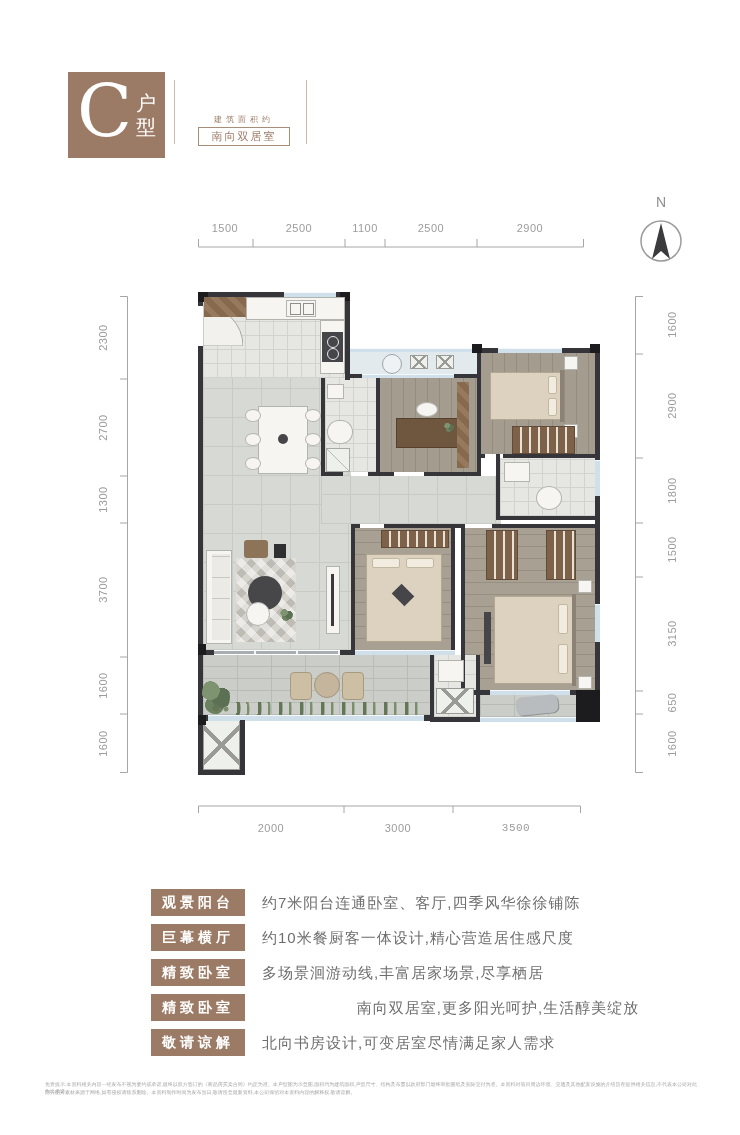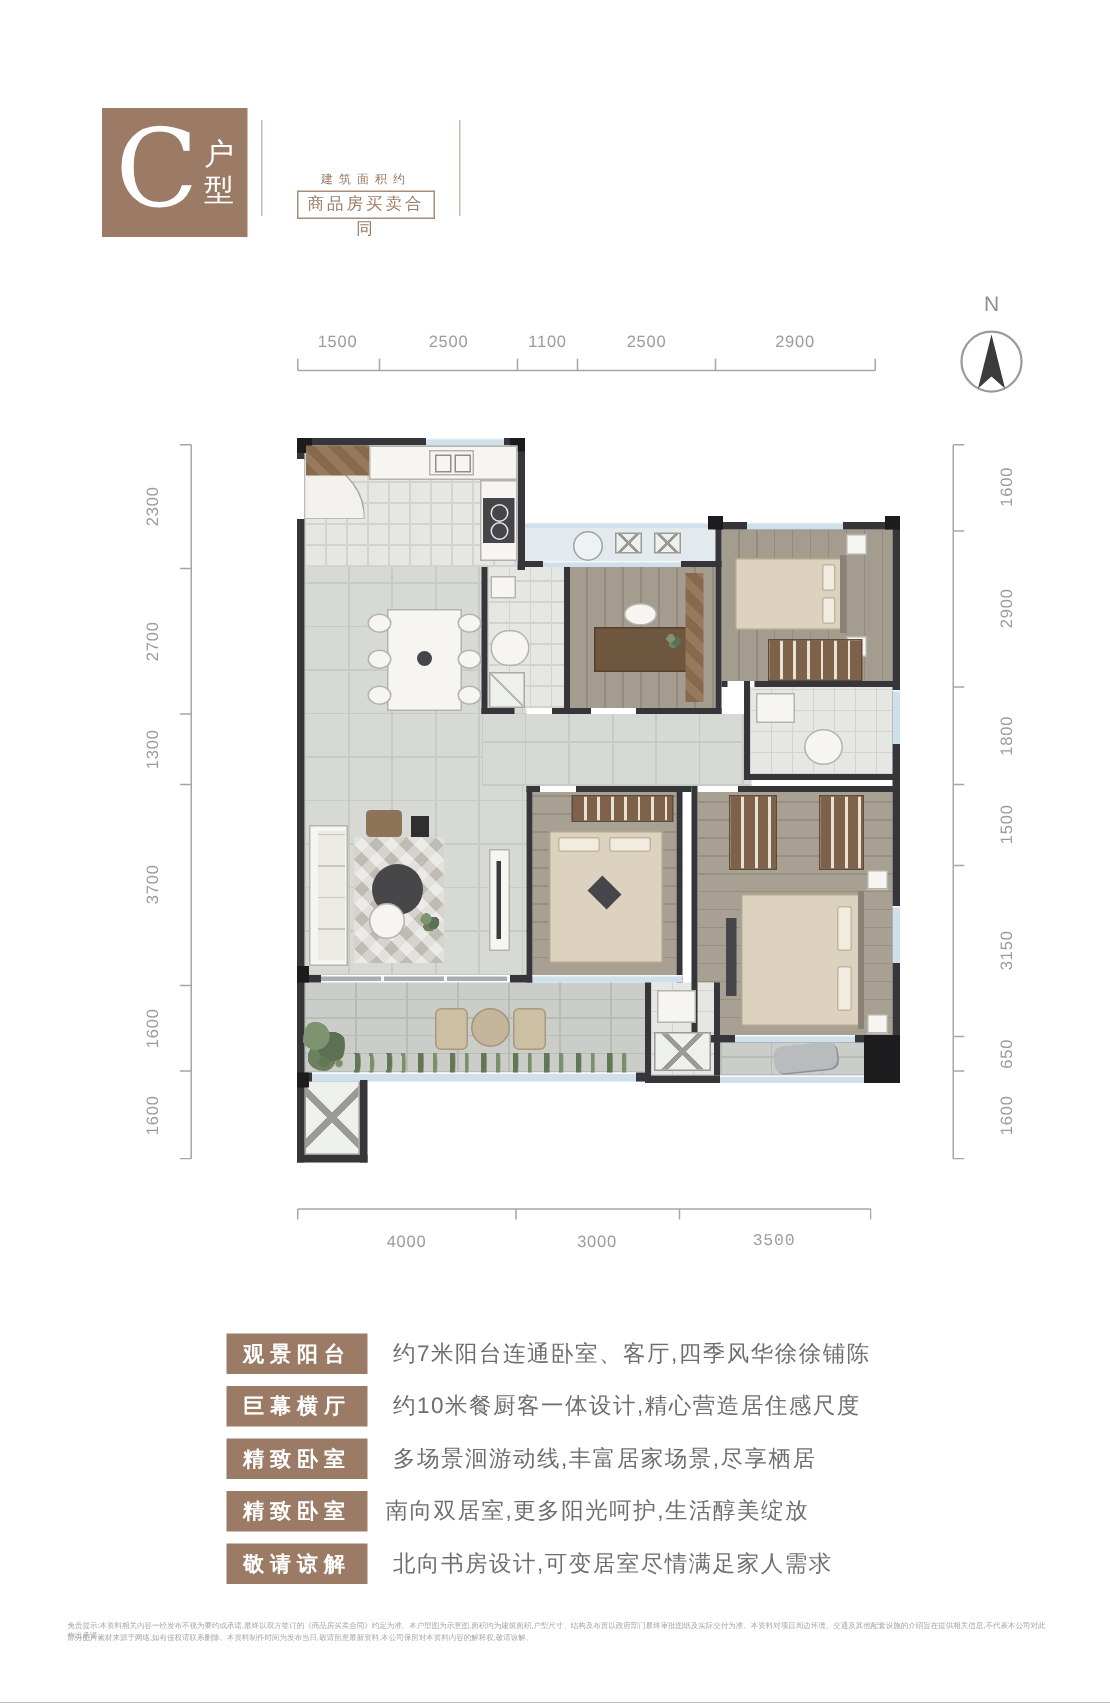--- a/index.html
+++ b/index.html
@@ -92,21 +92,21 @@
 
   <div class="abs logo-box">
     <span class="logo-c">C</span>
     <span class="logo-hx">
       <span>户</span>
       <span>型</span>
     </span>
   </div>
   <div class="abs vdiv" style="left:174px;top:80px;height:64px;"></div>
   <div class="abs area-note">建筑面积约</div>
-  <div class="abs badge">商品房买卖合同</div>
+  <div class="abs badge">南向双居室</div>
   <div class="abs vdiv" style="left:306px;top:80px;height:64px;"></div>
 
   <div class="abs compass-n">N</div>
   <svg class="abs compass-svg" width="46" height="52">
     <circle cx="23" cy="26" r="20" stroke="#9b9b9b" stroke-width="1.5" fill="none"></circle>
     <polygon points="23,8 14,44 23,36 32,44" fill="#3b3b3d"></polygon>
   </svg>
 
   <svg class="abs" style="left:198px;top:239px;" width="386" height="9">
     <path class="dimline" d="M0.5,8 H385.5 M0.5,0 V8 M55,0 V8 M147,0 V8 M187,0 V8 M279,0 V8 M385.5,0 V8"></path>
@@ -135,21 +135,21 @@
   <span class="abs dim dim-v" style="left:73px;top:737px;">1600</span>
 
   <span class="abs dim dim-v" style="left:642px;top:318px;">1600</span>
   <span class="abs dim dim-v" style="left:642px;top:399px;">2900</span>
   <span class="abs dim dim-v" style="left:642px;top:484px;">1800</span>
   <span class="abs dim dim-v" style="left:642px;top:543px;">1500</span>
   <span class="abs dim dim-v" style="left:642px;top:627px;">3150</span>
   <span class="abs dim dim-v" style="left:642px;top:696px;">650</span>
   <span class="abs dim dim-v" style="left:642px;top:737px;">1600</span>
 
-  <span class="abs dim dim-h" style="left:241px;top:822px;">4000</span>
+  <span class="abs dim dim-h" style="left:241px;top:822px;">2000</span>
   <span class="abs dim dim-h" style="left:368px;top:822px;">3000</span>
   <span class="abs dim dim-h" style="left:486px;top:822px;font-family:Liberation Mono, monospace;">3500</span>
 
   <div class="abs plan">
 
     <div class="abs bath" style="left:5px;top:5px;width:142px;height:81px;"></div>
     <div class="abs tile" style="left:5px;top:86px;width:148px;height:272px;"></div>
     <div class="abs tile" style="left:123px;top:184px;width:180px;height:48px;"></div>
     <div class="abs bath" style="left:127px;top:86px;width:51px;height:94px;"></div>
     <div class="abs wood-v" style="left:182px;top:86px;width:97px;height:94px;"></div>
@@ -300,21 +300,21 @@
   </div>
 
   <div class="abs" style="left:151px;top:889px;width:560px;">
     <div class="abs feat-label" style="left:0;top:0;">观景阳台</div>
     <div class="abs feat-desc" style="left:111px;top:0;">约7米阳台连通卧室、客厅,四季风华徐徐铺陈</div>
     <div class="abs feat-label" style="left:0;top:35px;">巨幕横厅</div>
     <div class="abs feat-desc" style="left:111px;top:35px;">约10米餐厨客一体设计,精心营造居住感尺度</div>
     <div class="abs feat-label" style="left:0;top:70px;">精致卧室</div>
     <div class="abs feat-desc" style="left:111px;top:70px;">多场景洄游动线,丰富居家场景,尽享栖居</div>
     <div class="abs feat-label" style="left:0;top:105px;">精致卧室</div>
-    <div class="abs feat-desc" style="left:106px;top:105px;">南向双居室,更多阳光呵护,生活醇美绽放</div>
+    <div class="abs feat-desc" style="left:127px;top:105px;text-align:center;">南向双居室,更多阳光呵护,生活醇美绽放</div>
     <div class="abs feat-label" style="left:0;top:140px;">敬请谅解</div>
     <div class="abs feat-desc" style="left:111px;top:140px;">北向书房设计,可变居室尽情满足家人需求</div>
   </div>
 
   <p class="abs disc" style="top:1081px;margin:0;">免责提示:本资料相关内容一经发布不视为要约或承诺,最终以双方签订的《商品房买卖合同》约定为准。本户型图为示意图,面积均为建筑面积,户型尺寸、结构及布置以政府部门最终审批图纸及实际交付为准。本资料对项目周边环境、交通及其他配套设施的介绍旨在提供相关信息,不代表本公司对此作出承诺。</p>
   <p class="abs disc" style="top:1089px;margin:0;">部分图片素材来源于网络,如有侵权请联系删除。本资料制作时间为发布当日,敬请留意最新资料,本公司保留对本资料内容的解释权,敬请谅解。</p>
 
 </div>
 
 </body></html>

